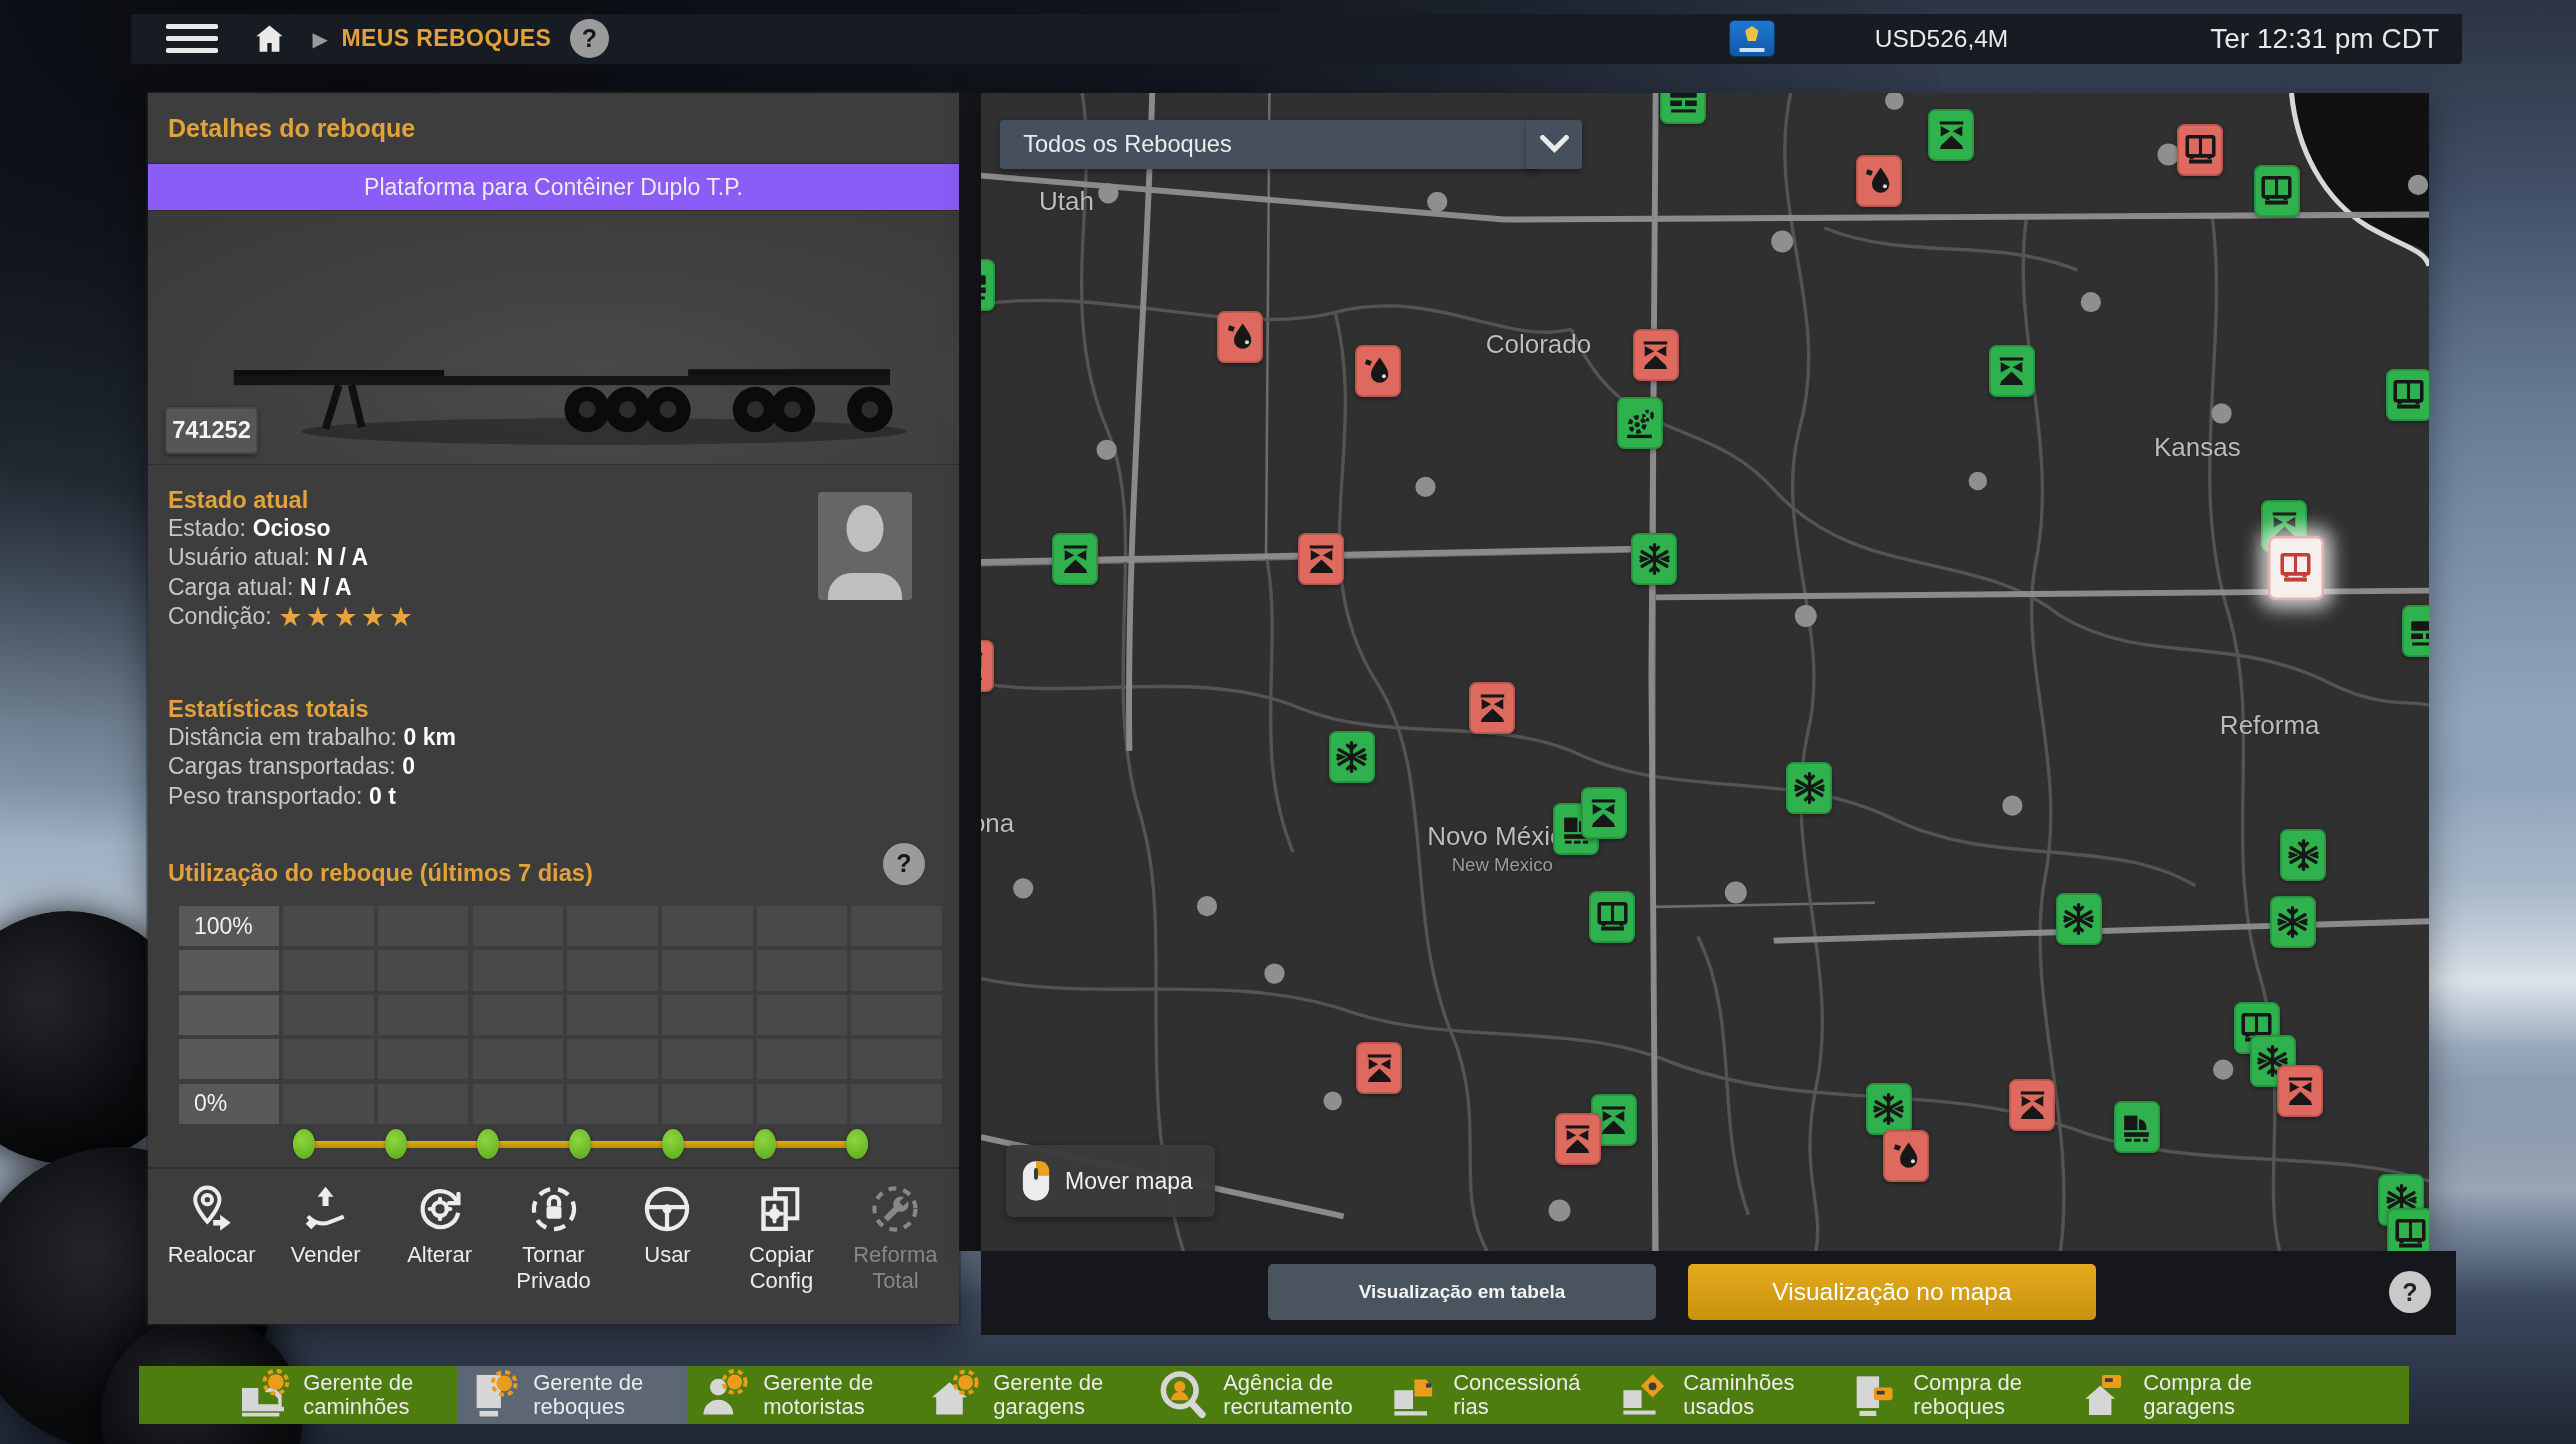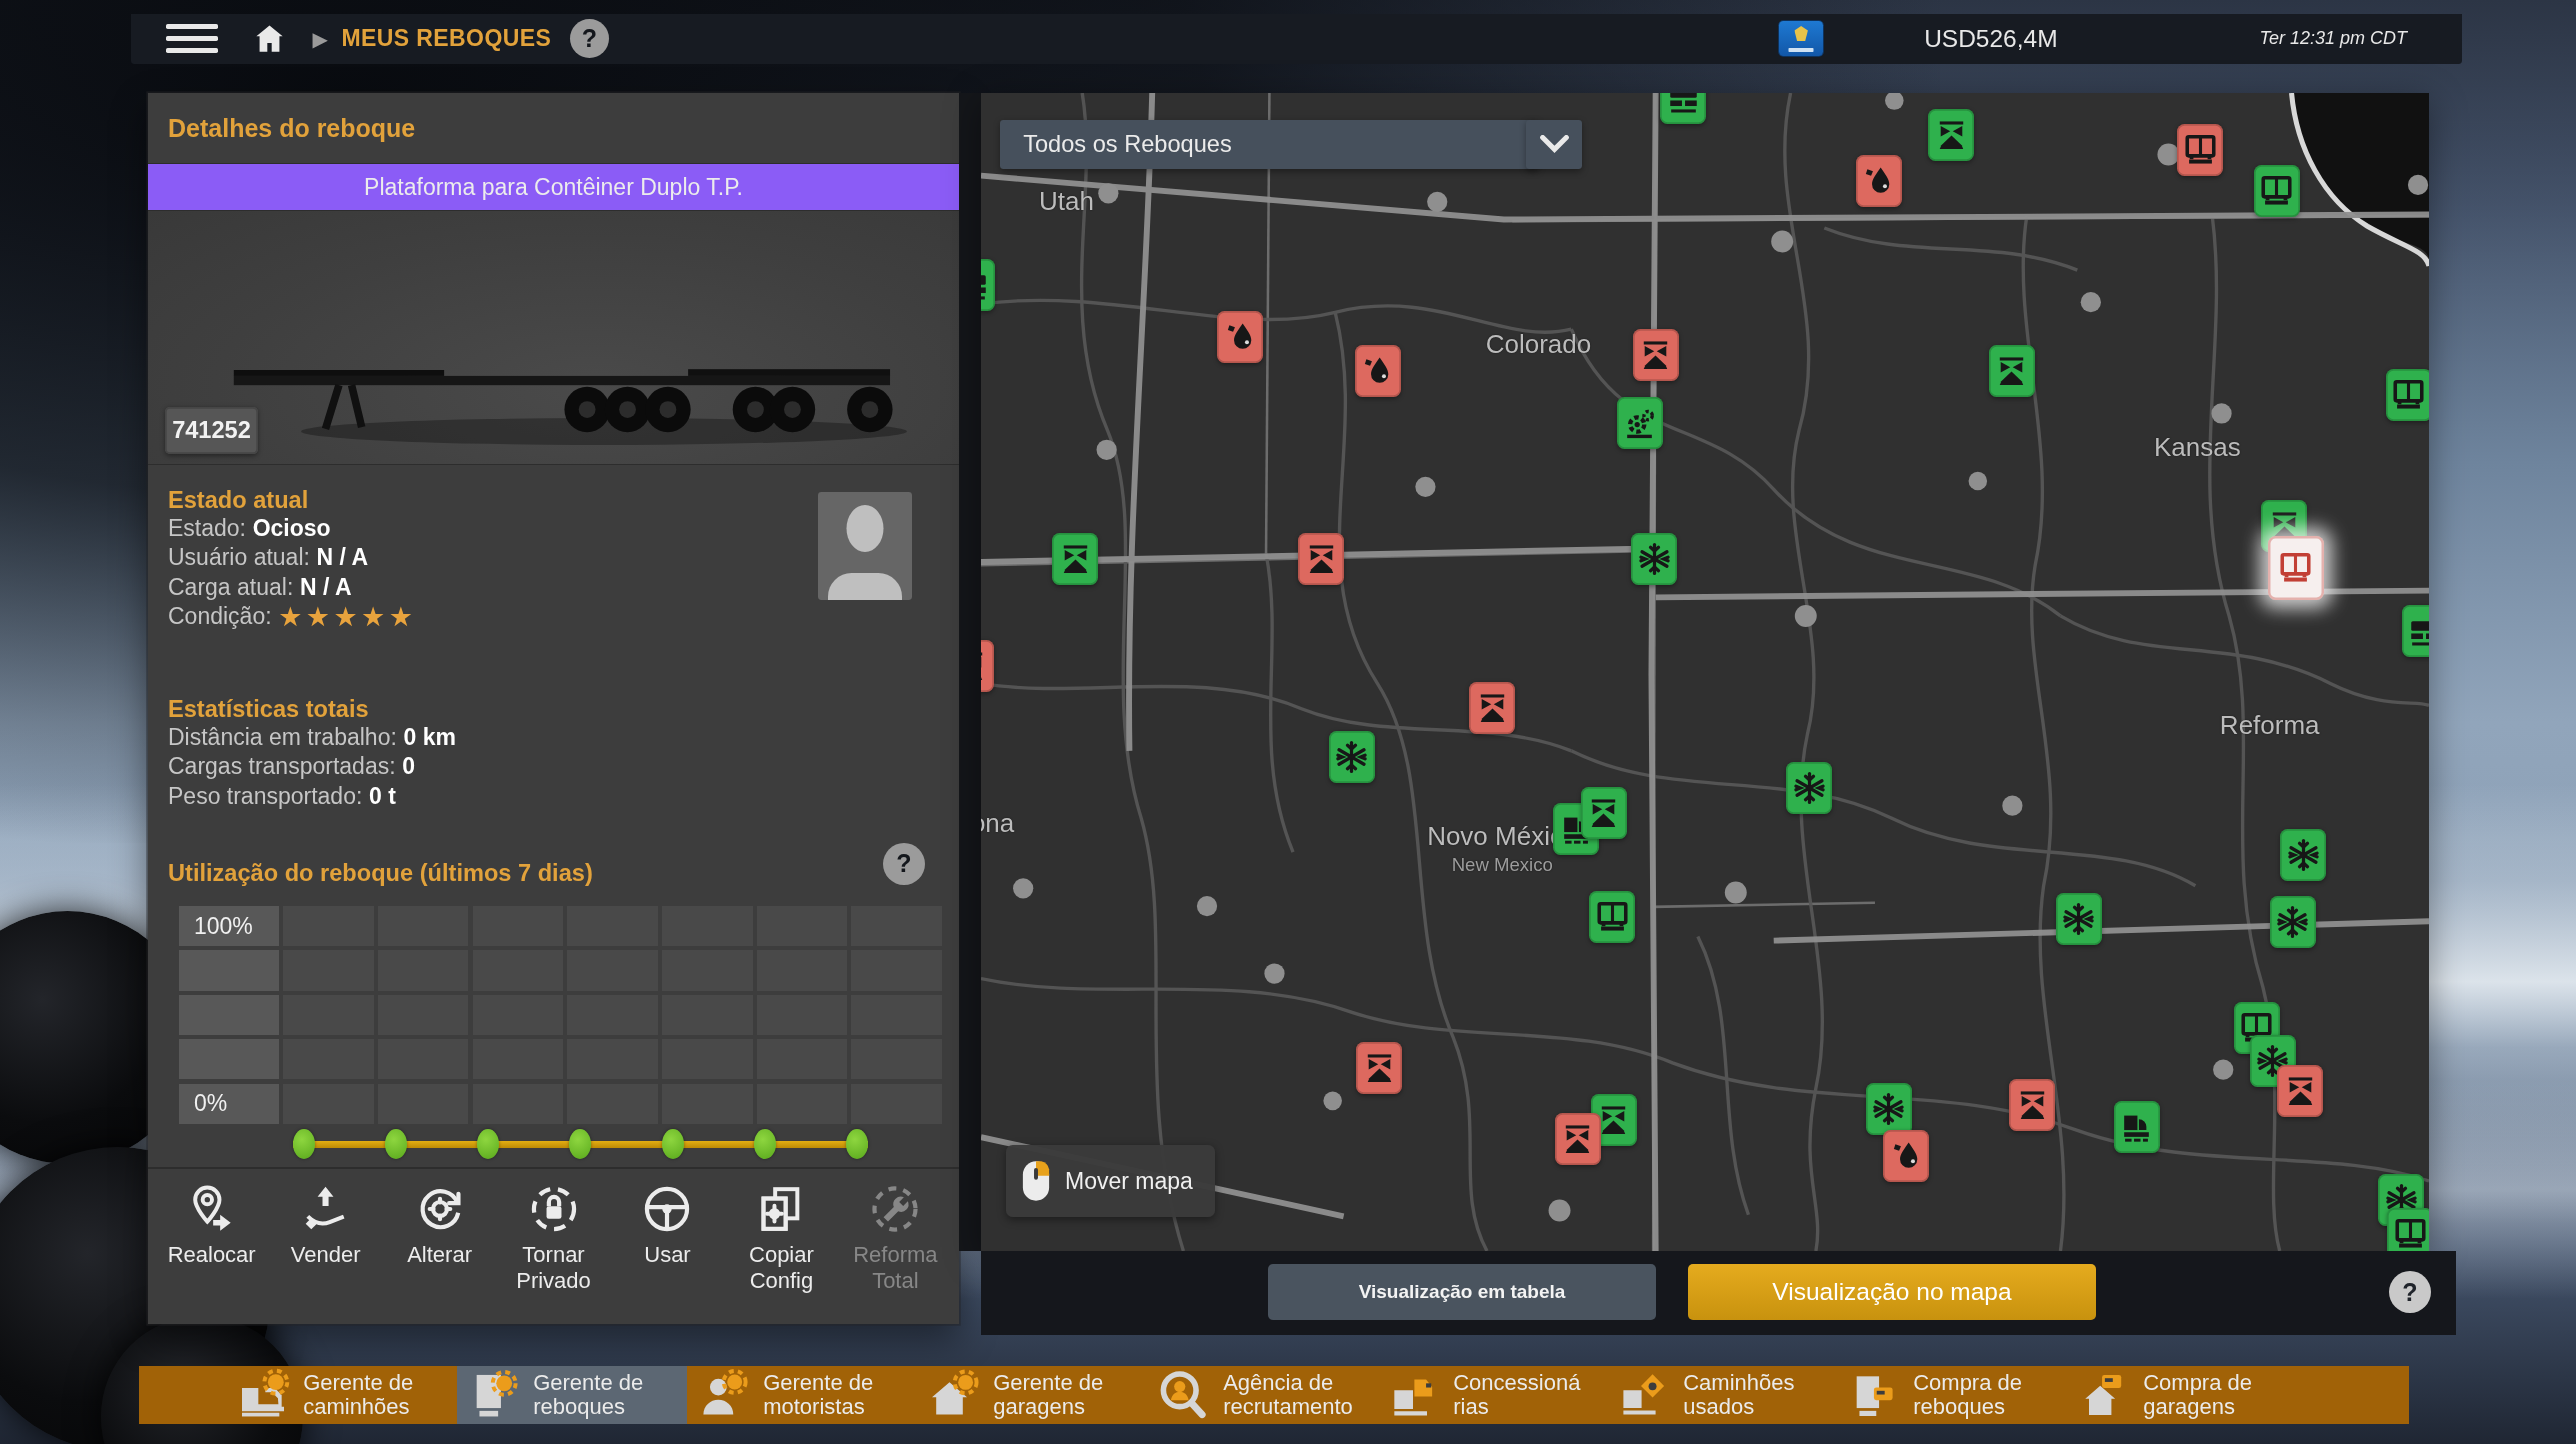--- a/index.html
+++ b/index.html
@@ -32,21 +32,21 @@
   .crumb{margin-left:13.5px;color:#e2a23b;font-weight:bold;font-size:23px;letter-spacing:0.4px;}
   .helpdot{width:39px;height:39px;border-radius:50%;background:#9b9b9b;color:#14171c;font-weight:bold;
       font-size:25px;display:flex;align-items:center;justify-content:center;margin-left:18.6px;}
   .tb-right{margin-left:auto;display:flex;align-items:center;gap:0;}
   .flag{width:44px;height:35px;border-radius:4.2px;background:linear-gradient(180deg,#1e79d2,#1257a8);
       position:relative;margin-right:101px;box-shadow:0 0 0 0.8px #0d3a6e;}
   .flag i{position:absolute;left:50%;top:5px;transform:translateX(-50%);width:13.5px;height:15px;
       background:#e8c34a;clip-path:polygon(50% 0,100% 30%,80% 100%,20% 100%,0 30%);}
   .flag b{position:absolute;left:50%;bottom:4.2px;transform:translateX(-50%);width:25px;height:4.2px;background:#cfe2f4;border-radius:0.8px;}
   .money{color:#e8e8e8;font-size:24.5px;margin-right:202px;}
-  .clock{color:#e8e8e8;font-size:18px;margin-right:55px;font-style:italic;}
+  .clock{color:#e8e8e8;font-size:28px;margin-right:23px;}
 
   
   .panel{position:absolute;left:148px;top:93px;width:811px;height:1231px;background:#3d3d3d;
       box-shadow:0 0 0 1.7px #23242680, 0 15px 34px rgba(0,0,0,.45);display:flex;flex-direction:column;}
   .p-title{height:71px;display:flex;align-items:center;padding-left:20px;color:#e2a23b;font-size:25px;font-weight:bold;}
   .p-name{height:47px;background:#8b5cf6;border-top:1.7px solid #2d2d2d;border-bottom:1.7px solid #2d2d2d;
       display:flex;align-items:center;justify-content:center;color:#ececec;font-size:23px;}
   .p-img{height:256px;position:relative;background:radial-gradient(ellipse at 55% 70%,#4a4a4a 0%,#3f3f3f 60%,#393939 100%);
       border-bottom:1.7px solid #2d2d2d;}
   .plate{position:absolute;left:17px;bottom:10px;width:93px;height:47px;background:#565656;border-radius:5px;
@@ -106,21 +106,21 @@
 
   .map-controls{position:absolute;left:981px;top:1251px;width:1475px;height:84px;background:#15171c;}
   .btn-table{position:absolute;left:287px;top:12.7px;width:388px;height:56px;background:#4a545f;border-radius:5px;
       display:flex;align-items:center;justify-content:center;color:#f3f3f3;font-size:19px;font-weight:bold;cursor:pointer;}
   .btn-mapv{position:absolute;left:707px;top:12.7px;width:408px;height:56px;background:linear-gradient(180deg,#e5ab1e,#c8920e);
       border-radius:5px;display:flex;align-items:center;justify-content:center;color:#fff;font-size:24.5px;font-weight:normal;cursor:pointer;}
   .ctrl-help{position:absolute;right:25px;top:20px;width:42px;height:42px;border-radius:50%;background:#c9c9c9;
       color:#20242b;font-weight:bold;font-size:25px;display:flex;align-items:center;justify-content:center;cursor:pointer;}
 
   
-  .tabbar{position:absolute;left:139px;top:1366px;width:2270px;height:58px;background:#a16207;
+  .tabbar{position:absolute;left:139px;top:1366px;width:2270px;height:58px;background:#4d7c0f;
       display:flex;align-items:stretch;padding-left:88px;box-sizing:border-box;}
   .tab{width:230px;display:flex;align-items:center;gap:11.8px;padding:0 8.4px;cursor:pointer;box-sizing:border-box;}
   .tab.sel{background:#5c6773;}
   .ticon{width:56px;height:56px;flex:0 0 56px;}
   .ticon svg{width:100%;height:100%;}
   .tlbl{color:#ebebeb;font-size:22px;line-height:24.5px;width:133px;overflow-wrap:break-word;word-break:break-word;}
 </style>
 </head>
 <body>
 

